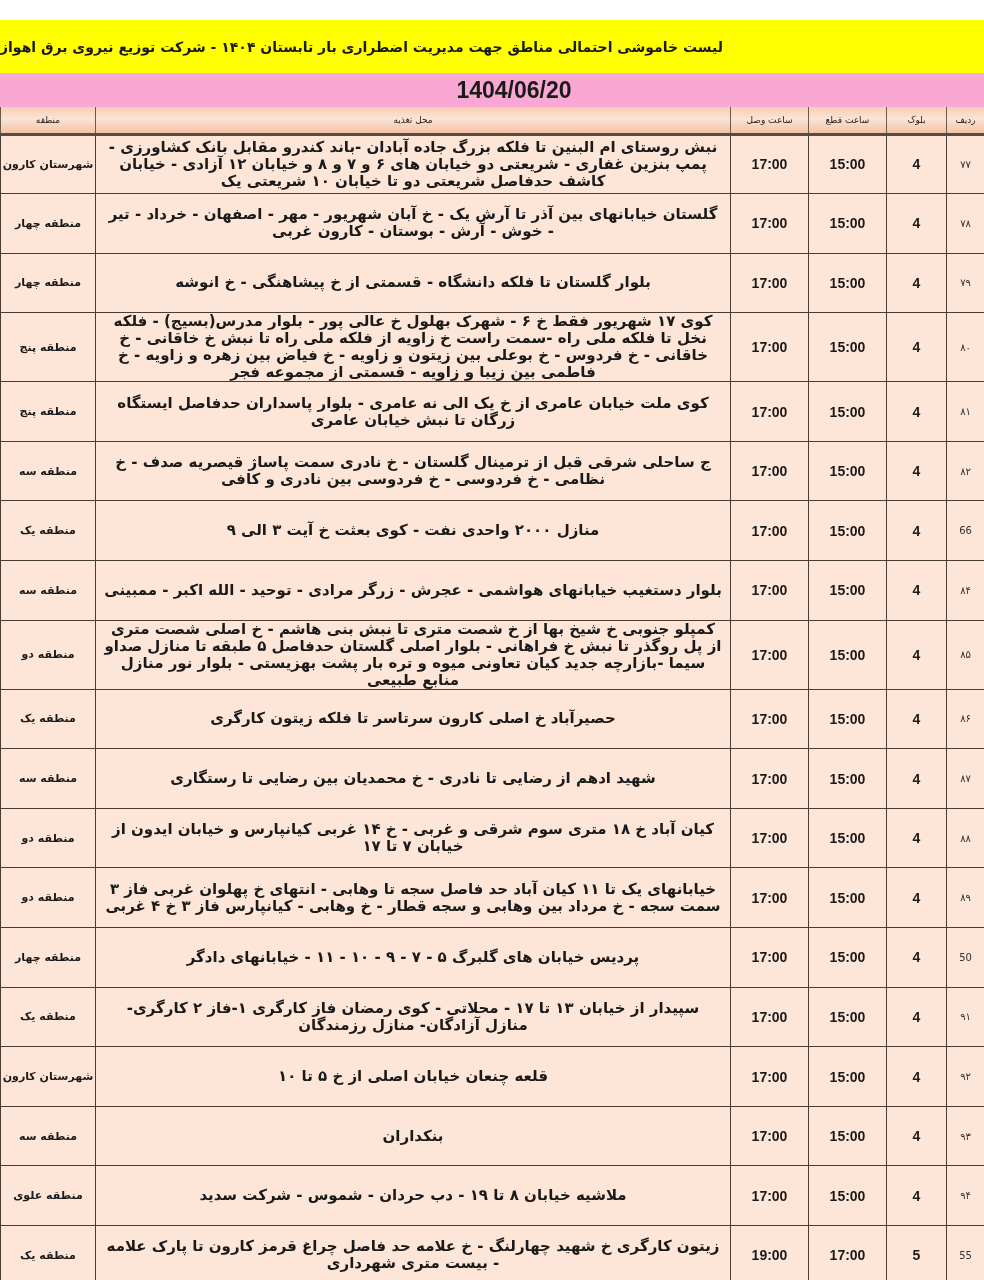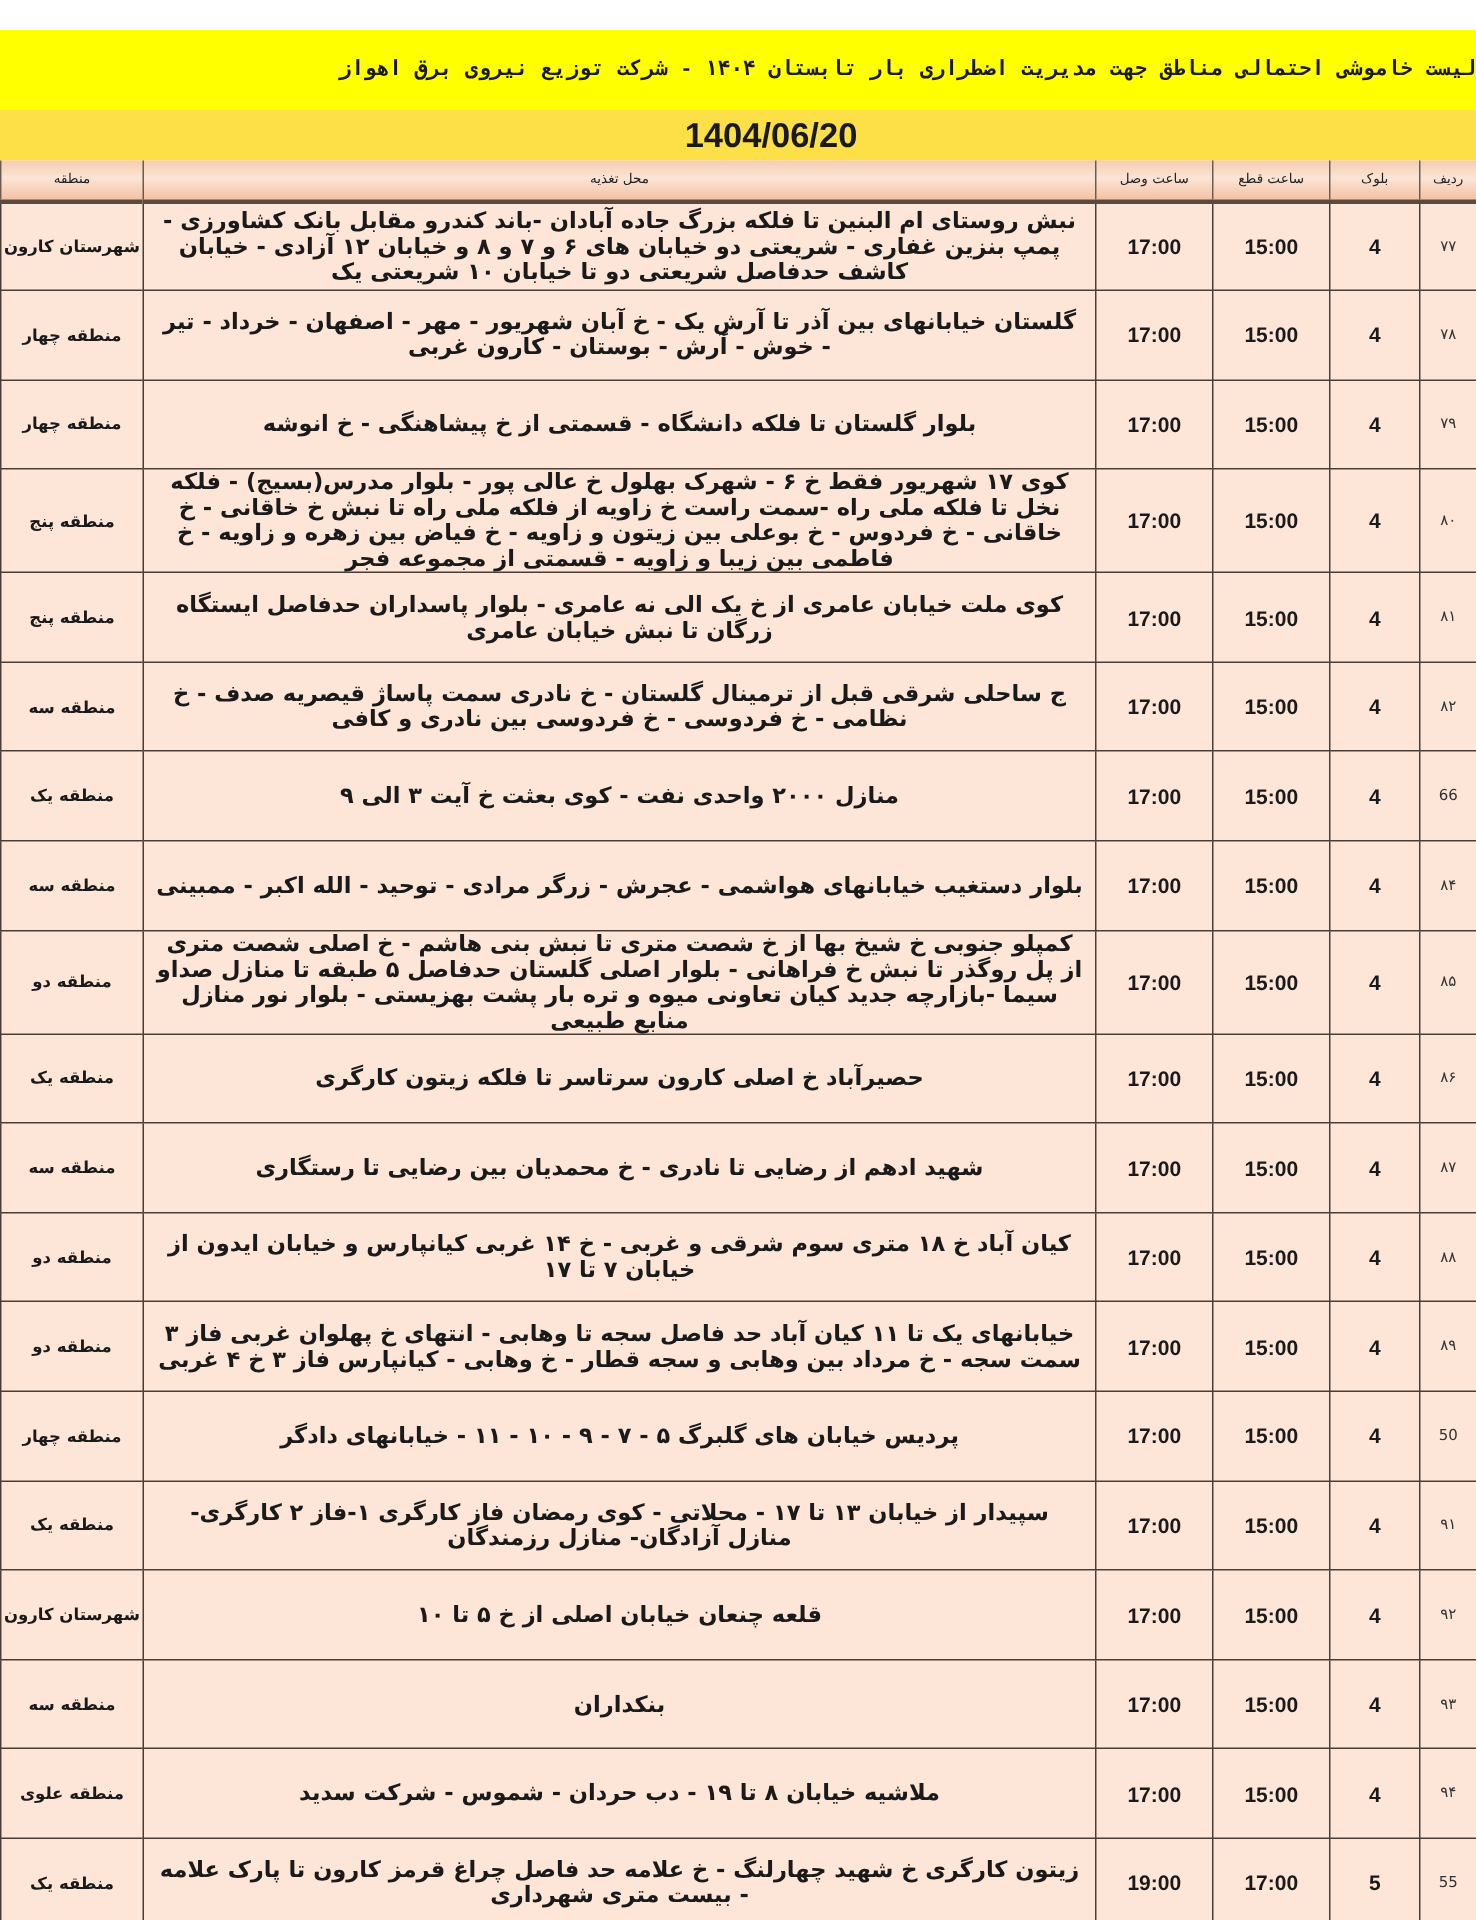--- a/index.html
+++ b/index.html
@@ -1,25 +1,25 @@
 <!DOCTYPE html>
 <html><head>
 <meta charset="utf-8">
 <style>
   * { box-sizing: border-box; margin: 0; padding: 0; }
   html, body { width: 984px; height: 1280px; background: #ffffff; overflow: hidden; }
   body { font-family: "DejaVu Sans", sans-serif; color: #1a1a1a; }
   .page { position: relative; width: 984px; height: 1280px; }
   .top-gap { height: 20px; background: #ffffff; }
   .title-bar {
-    height: 53px; background: #ffff00; display: flex; align-items: center; justify-content: flex-start;
-    direction: rtl; font-size: 14px; font-weight: bold; color: #1a1a1a; font-family: Liberation Mono, monospace;
+    height: 53px; background: #ffff00; display: flex; align-items: center; justify-content: flex-end;
+    direction: rtl; font-size: 14px; font-weight: bold; color: #1a1a1a;
   }
   .date-bar {
-    height: 34px; background: #fde047; display: flex; align-items: center; justify-content: center;
+    height: 34px; background: #f9a8d4; display: flex; align-items: center; justify-content: center;
     font-family: "Liberation Sans", sans-serif; font-size: 23px; font-weight: bold; color: #1a1a1a; padding-left: 44px;
   }
   table.grid {
     width: 984px; border-collapse: collapse; direction: rtl; table-layout: fixed;
   }
   table.grid th {
     height: 27px; font-size: 9px; font-weight: normal; color: #222;
     background: linear-gradient(to bottom, #f6cdb2 0%, #fbe4d6 45%, #f4c2a4 100%);
     border-left: 1px solid #6b5a4e; border-bottom: 3px solid #5a4a40;
     vertical-align: middle;

